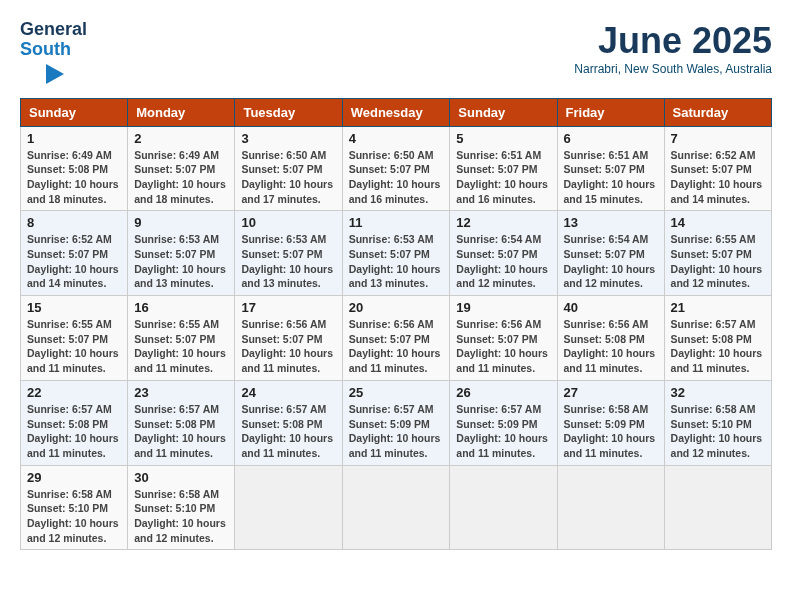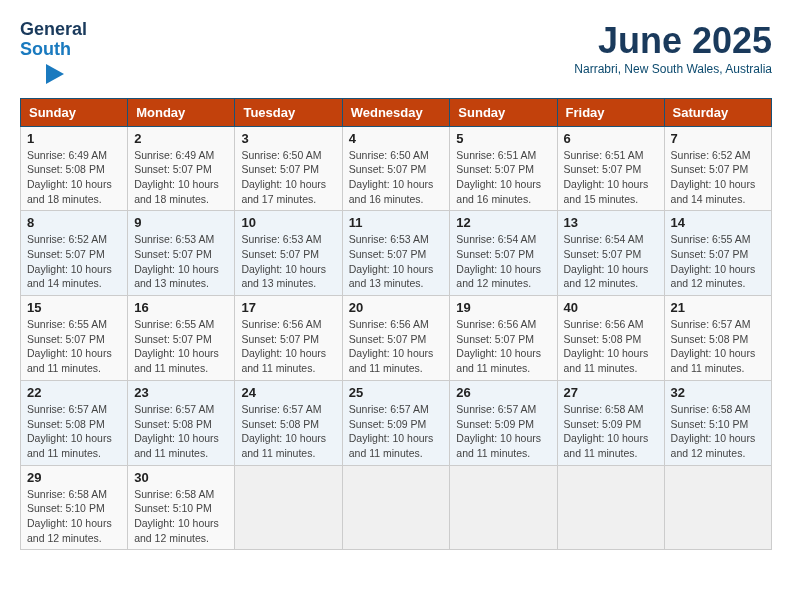--- a/index.html
+++ b/index.html
@@ -75,20 +75,21 @@
     .day-num {
       font-size: 13px;
       font-weight: bold;
       color: #222;
       display: block;
       margin-bottom: 2px;
     }
     .day-detail {
       line-height: 1.4;
       color: #444;
+      font-weight: bold;
     }
     .empty-cell {
       background: #f0f0f0 !important;
     }
   </style>
 </head>
 <body>
 
 <div class="header-area">
   <div class="logo">

